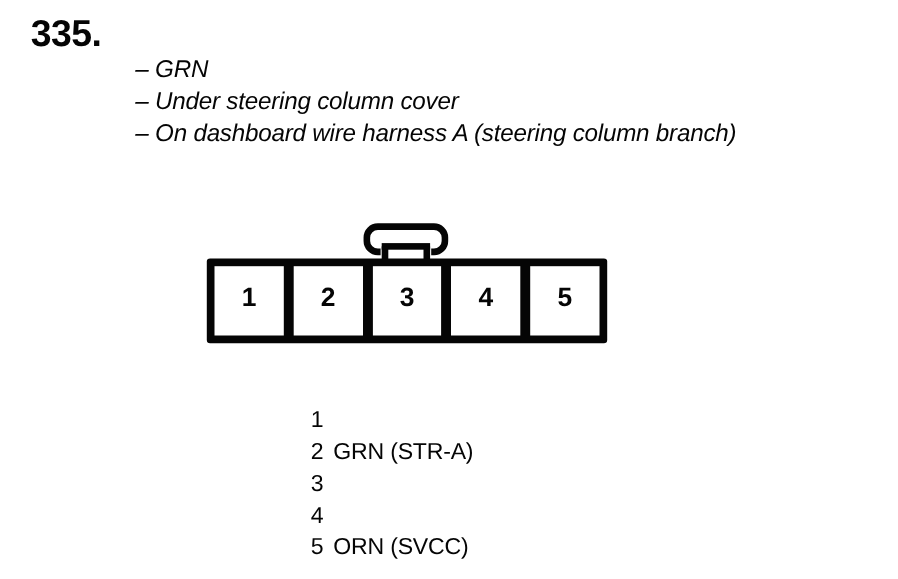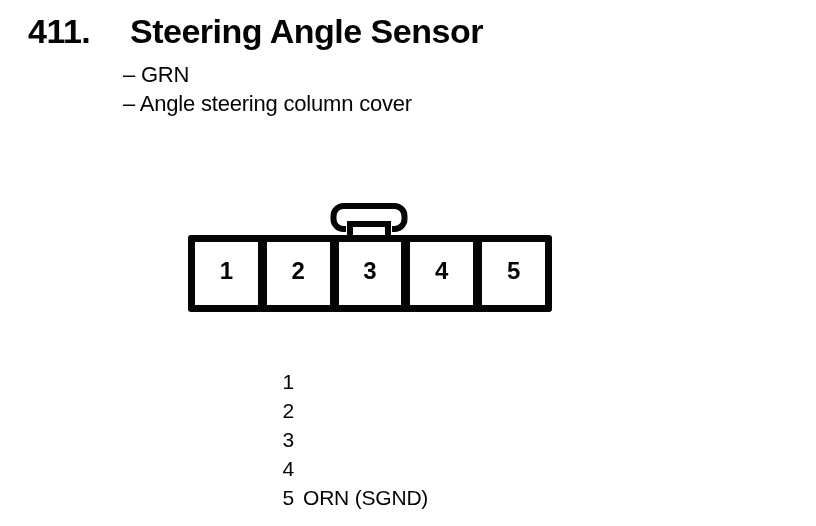--- a/index.html
+++ b/index.html
@@ -16,23 +16,24 @@
     position:absolute;left:28px;top:12px;
     font-size:34px;font-weight:bold;letter-spacing:-0.5px;
     white-space:nowrap;
   }
   .page-title{
     position:absolute;left:130px;top:12px;
     font-size:34px;font-weight:bold;letter-spacing:-0.5px;
     white-space:nowrap;
   }
   .bullets{
-    position:absolute;left:123px;top:60px;
+    position:absolute;left:123px;top:48px;
     font-size:22px;line-height:29px;letter-spacing:-0.2px;
     white-space:nowrap;
+    font-style:italic;
   }
   
   .conn-tab{
     position:absolute;left:330px;top:202px;
     z-index:1;
   }
   .conn-body{
     position:absolute;left:188px;top:235px;
     width:364px;height:77px;
     background:#050505;
@@ -61,26 +62,26 @@
   .lnum{
     width:22px;text-align:right;margin-right:9px;
   }
   .llabel{white-space:nowrap;}
 </style>
 </head>
 <body>
 
 <div class="page">
 
-  <span class="item-no">411.</span>
-  <span class="page-title">Steering Angle Sensor</span>
+  <span class="item-no">335.</span>
 
   <div class="bullets">
     <div>– GRN</div>
-    <div>– Angle steering column cover</div>
+    <div>– Under steering column cover</div>
+    <div>– On dashboard wire harness A (steering column branch)</div>
   </div>
 
   <svg class="conn-tab" width="78" height="34" viewBox="0 0 78 34" xmlns="http://www.w3.org/2000/svg">
     <rect x="3.5" y="4" width="71" height="23" rx="10" fill="#ffffff" stroke="#050505" stroke-width="6"></rect>
     <rect x="16" y="22" width="46" height="12" fill="#ffffff"></rect>
     <rect x="17" y="19" width="44" height="6" fill="#050505"></rect>
     <rect x="17" y="22" width="6" height="12" fill="#050505"></rect>
     <rect x="55" y="22" width="6" height="12" fill="#050505"></rect>
   </svg>
 
@@ -101,26 +102,27 @@
       <span>5</span>
     </div>
   </div>
 
   <div class="legend">
     <div class="legend-row">
       <span class="lnum">1</span>
     </div>
     <div class="legend-row">
       <span class="lnum">2</span>
+      <span class="llabel">GRN (STR-A)</span>
     </div>
     <div class="legend-row">
       <span class="lnum">3</span>
     </div>
     <div class="legend-row">
       <span class="lnum">4</span>
     </div>
     <div class="legend-row">
       <span class="lnum">5</span>
-      <span class="llabel">ORN (SGND)</span>
+      <span class="llabel">ORN (SVCC)</span>
     </div>
   </div>
 
 </div>
 
 </body></html>

